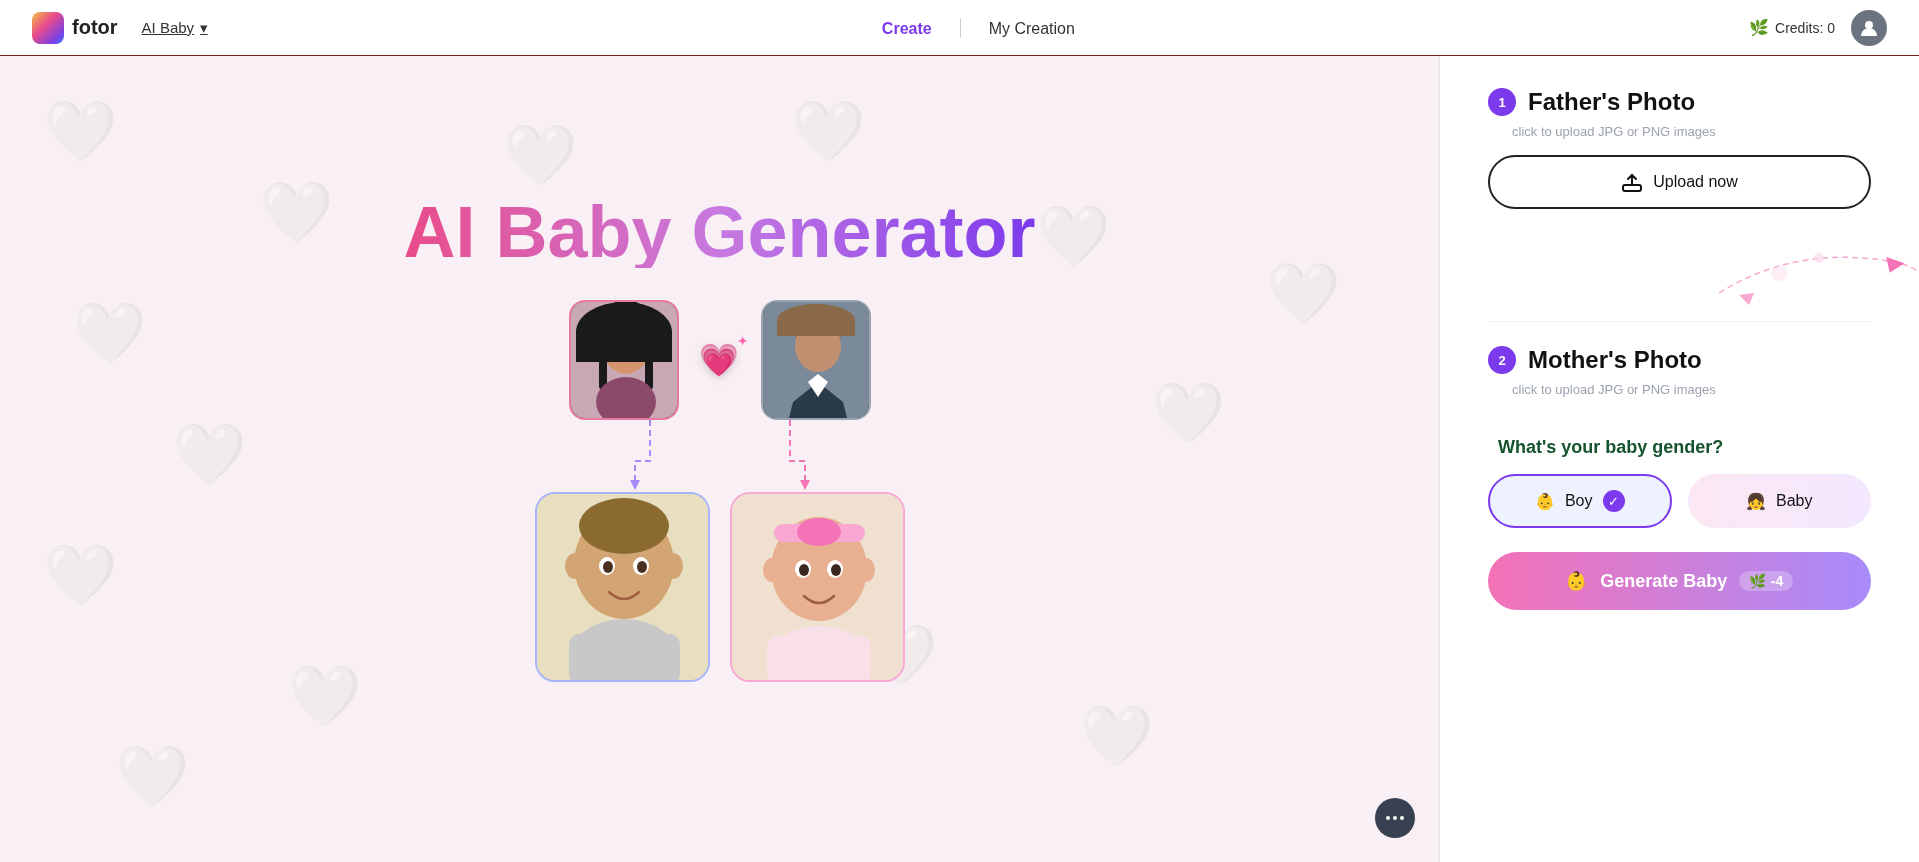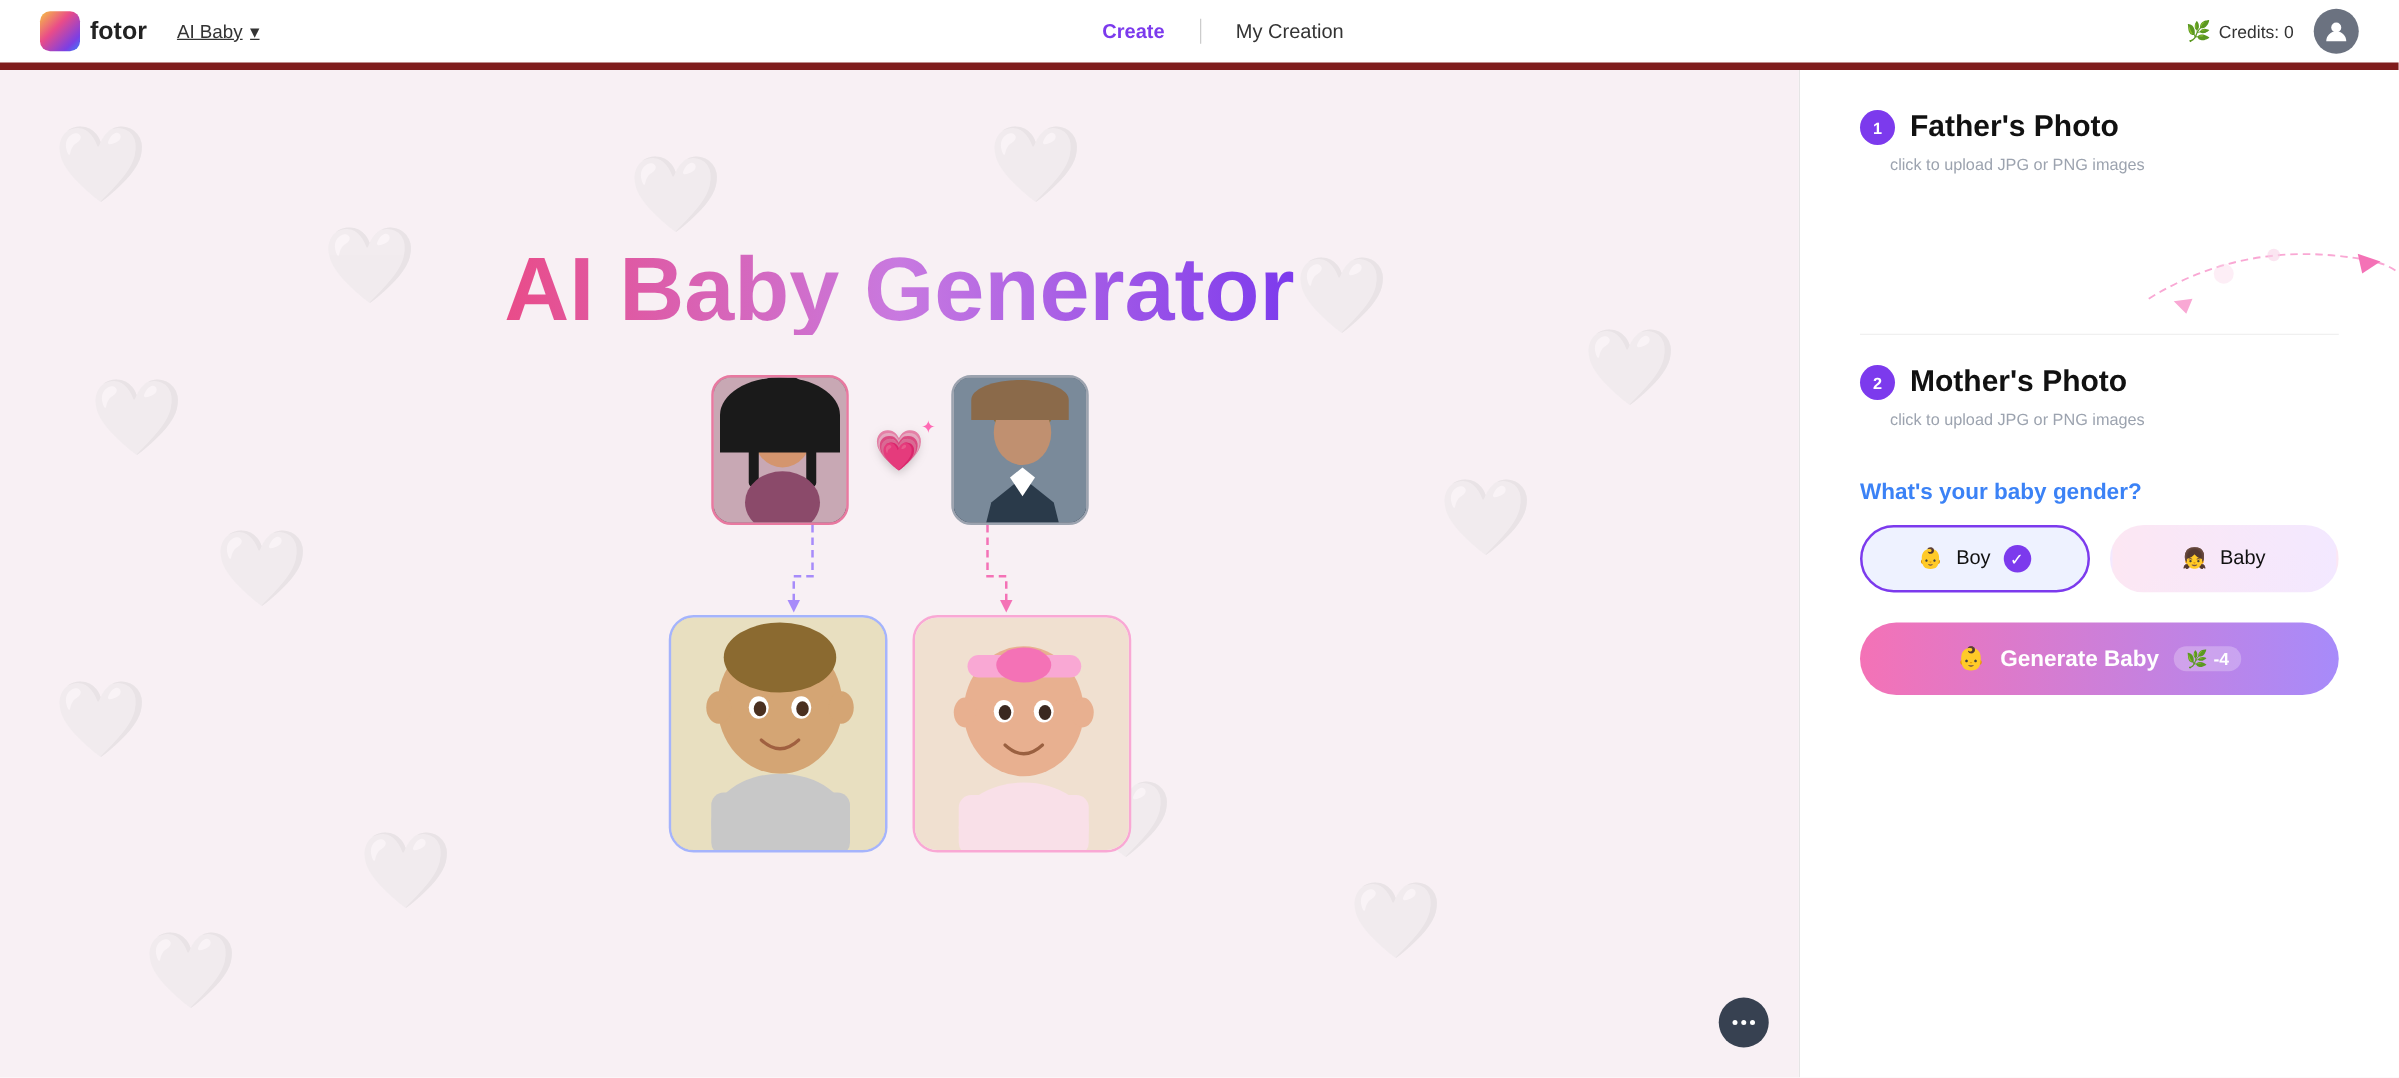--- a/index.html
+++ b/index.html
@@ -1,21 +1,21 @@
 <!DOCTYPE html>
 <html><head>
   <meta charset="utf-8">
   <style>
     * { margin: 0; padding: 0; box-sizing: border-box; }
     body { font-family: -apple-system, BlinkMacSystemFont, 'Segoe UI', sans-serif; background: #fff; width: 1919px; height: 862px; overflow: hidden; display: flex; flex-direction: column; }
 
     
     .header {
       display: flex; align-items: center; justify-content: space-between;
-      padding: 0 32px; height: 56px; border-bottom: 6px solid #7f1d1d; background: #fff; z-index: 10;
+      padding: 0 32px; height: 56px; border-bottom: 1px solid #7f1d1d; background: #fff; z-index: 10;
     }
     .header-left { display: flex; align-items: center; gap: 24px; }
     .logo { display: flex; align-items: center; gap: 8px; font-size: 20px; font-weight: 700; color: #222; }
     .logo-icon {
       width: 32px; height: 32px; border-radius: 8px;
       background: linear-gradient(135deg, #f6c142 0%, #e94c89 40%, #7b3fe4 80%, #3b82f6 100%);
     }
     .ai-baby-btn {
       display: flex; align-items: center; gap: 6px; font-size: 15px; color: #333; cursor: pointer; background: none; border: none; font-family: inherit; text-decoration: underline;
     }
@@ -205,21 +205,21 @@
     
     .swoosh-area {
       height: 80px; position: relative; overflow: hidden; margin: 0 -48px;
     }
     .swoosh-area svg { position: absolute; right: 0; top: 0; }
 
     .divider { height: 1px; background: #f0f0f0; margin: 8px 0 24px 0; }
 
     
     .gender-section { margin-bottom: 24px; }
-    .gender-title { font-size: 18px; font-weight: 600; color: #3b82f6; margin-bottom: 16px; }
+    .gender-title { font-size: 18px; font-weight: 600; color: #14532d; margin-bottom: 16px; margin-left: 10px; }
 
     .gender-options { display: flex; gap: 16px; }
 
     .gender-btn {
       flex: 1; display: flex; align-items: center; justify-content: center; gap: 10px;
       padding: 14px 20px; border-radius: 50px; cursor: pointer;
       font-size: 16px; font-weight: 500; font-family: inherit; border: 2px solid transparent;
     }
 
     .gender-btn.boy {
@@ -430,20 +430,29 @@
   </div>
 
   <aside class="right-panel">
 
     <div class="step-section">
       <div class="step-header">
         <div class="step-number">1</div>
         <span class="step-title">Father's Photo</span>
       </div>
       <div class="step-subtitle">click to upload JPG or PNG images</div>
+      <button class="upload-btn">
+        <span class="upload-icon">
+          <svg width="22" height="22" viewBox="0 0 22 22" fill="none" stroke="#111" stroke-width="2" stroke-linecap="round">
+            <path d="M11 14V4M7 8l4-4 4 4"></path>
+            <rect x="2" y="14" width="18" height="6" rx="2"></rect>
+          </svg>
+        </span>
+        <span>Upload now</span>
+      </button>
     </div>
 
     <div class="swoosh-area">
       <svg width="300" height="80" viewBox="0 0 300 80">
         <path d="M100 60 Q180 10 280 30 Q300 35 310 50" stroke="#f9a8d4" stroke-width="1.5" fill="none" stroke-dasharray="6,4"></path>
         <polygon points="270,20 285,32 268,36" fill="#f472b6" transform="rotate(-20,280,30)"></polygon>
         <polygon points="130,72 120,62 135,60" fill="#f9a8d4"></polygon>
         <circle cx="200" cy="25" r="5" fill="#f9d4e8" opacity="0.6"></circle>
         <circle cx="160" cy="40" r="8" fill="#f9d4e8" opacity="0.4"></circle>
       </svg>

